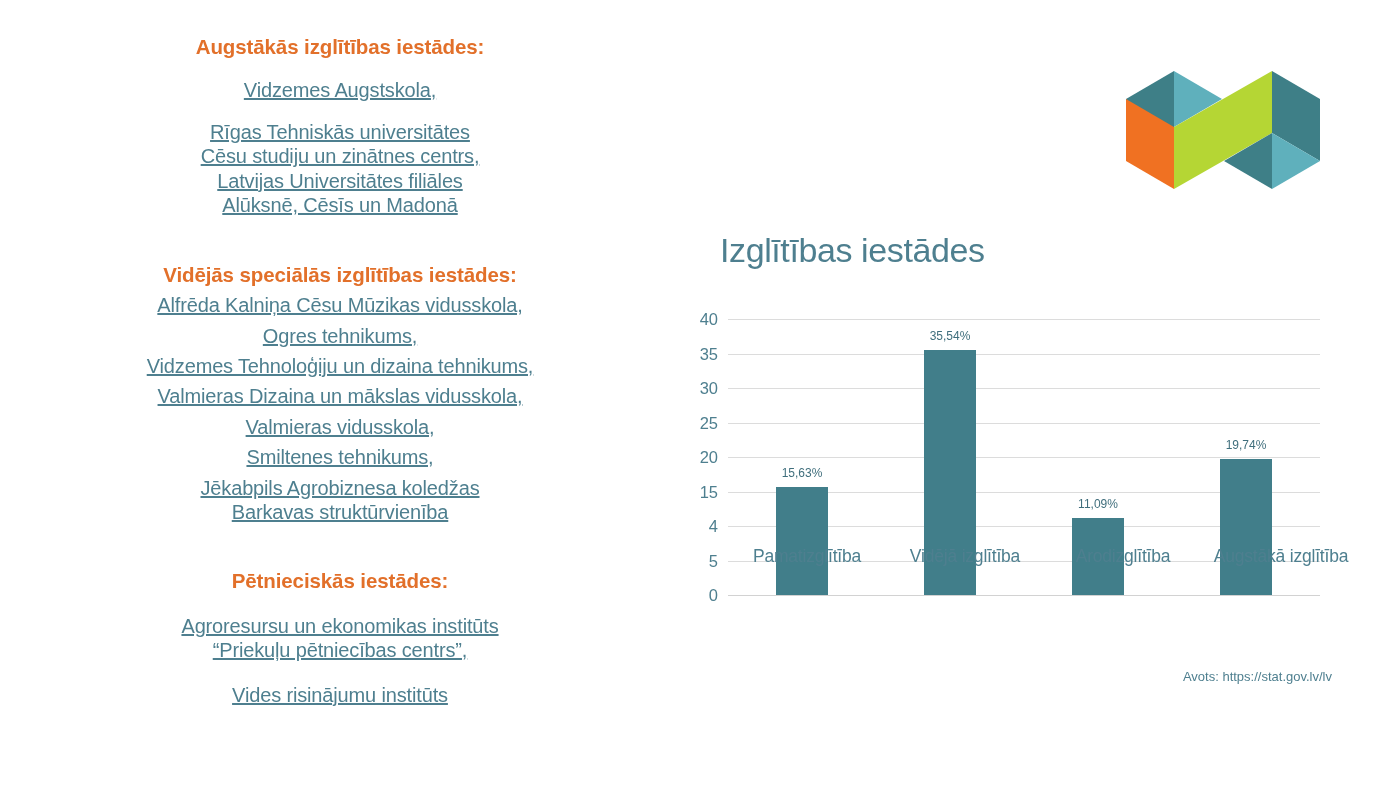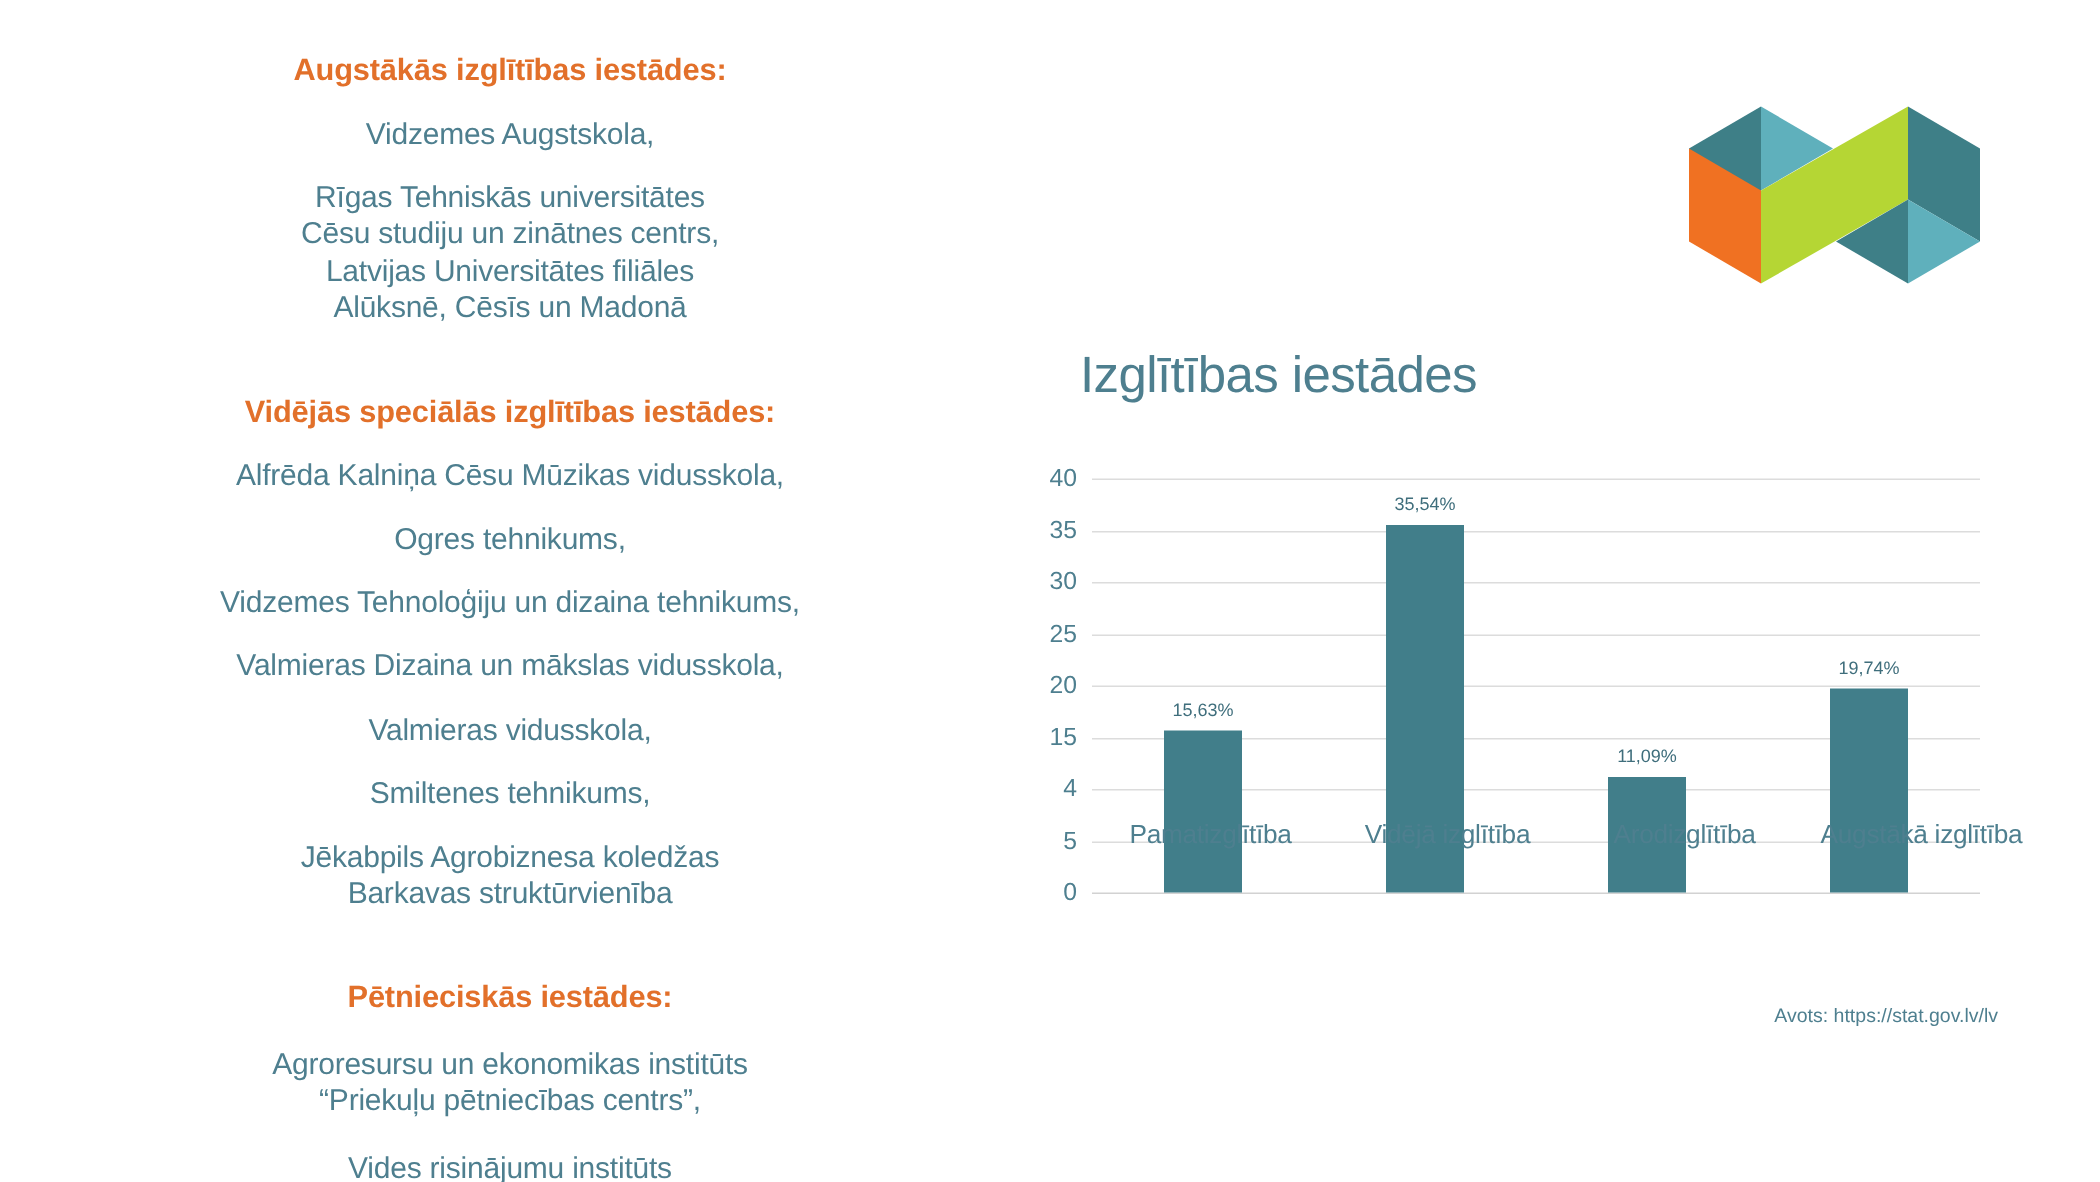--- a/index.html
+++ b/index.html
@@ -33,30 +33,31 @@
     margin: 0;
     letter-spacing: -0.1px;
   }
   .entry {
     color: #4E7F8F;
     font-size: 20px;
     line-height: 1.22;
     margin: 0;
     letter-spacing: -0.15px;
     white-space: pre-line;
+    text-decoration: underline;
   }
 
   
   #section-higher { margin-top: 8px; }
   #section-higher .entry:nth-of-type(1) { margin-top: 24px; }
   #section-higher .entry:nth-of-type(2) { margin-top: 18px; }
   #section-higher .entry:nth-of-type(3) { margin-top: 18px; }
 
   #section-vocational { margin-top: 44px; }
-  #section-vocational .entry { margin-top: 18px; }
+  #section-vocational .entry { margin-top: 6px; }
   #section-vocational .entry:nth-of-type(1) { margin-top: 22px; }
 
   #section-research { margin-top: 44px; }
   #section-research .entry { margin-top: 20px; }
   #section-research .entry:nth-of-type(1) { margin-top: 22px; }
 
   
   #brand-logo {
     position: absolute;
     left: 1108px; top: 68px;

